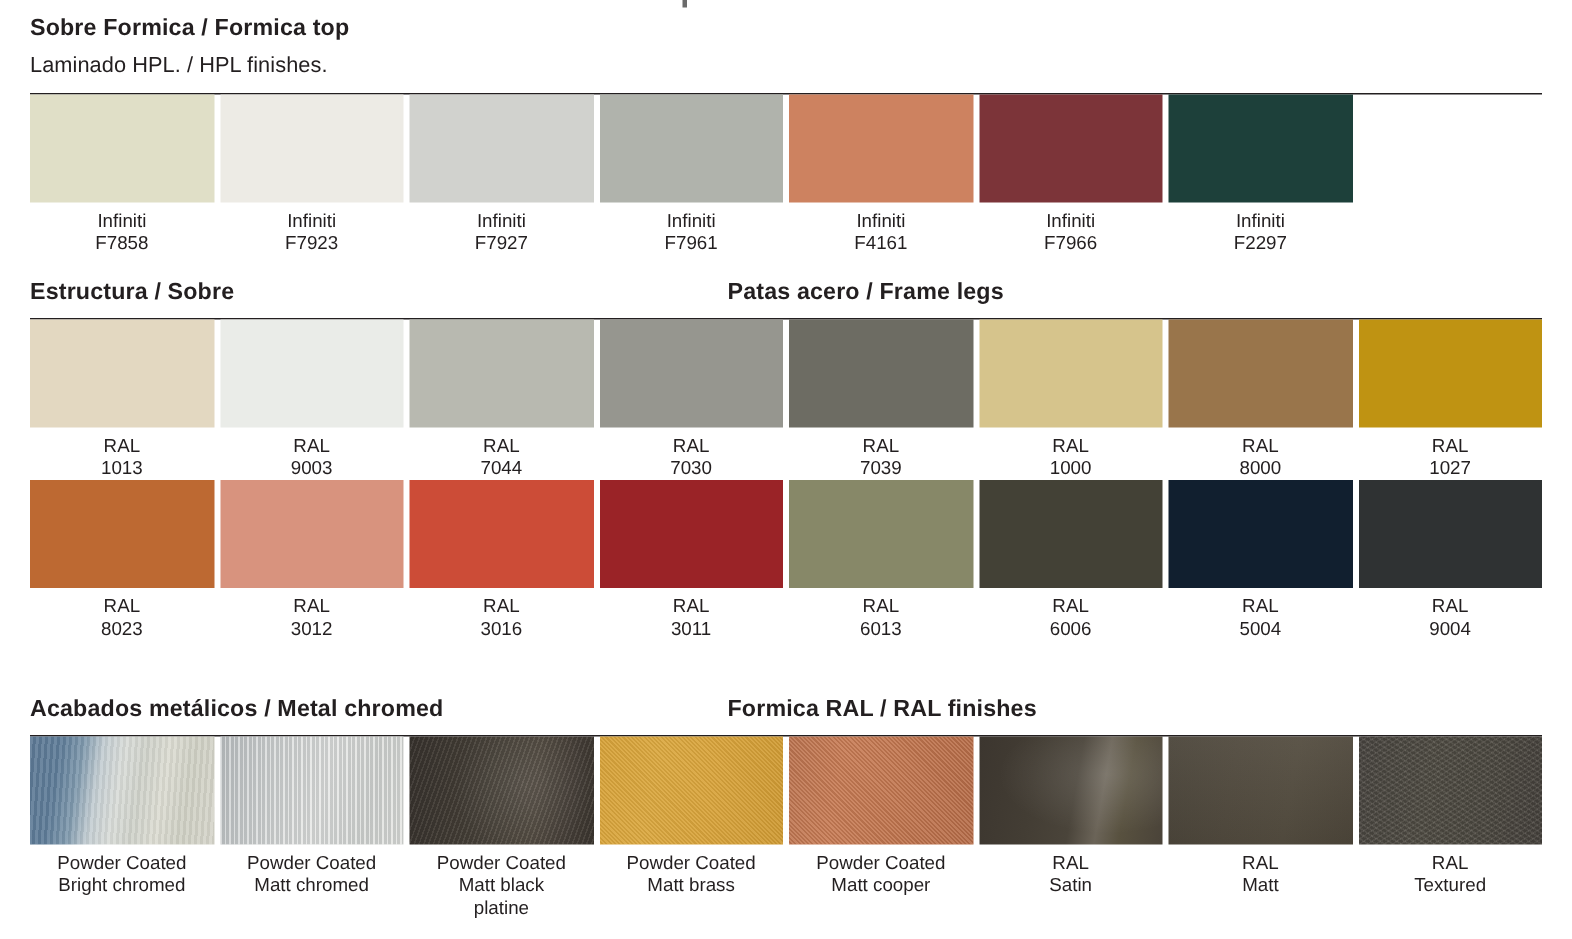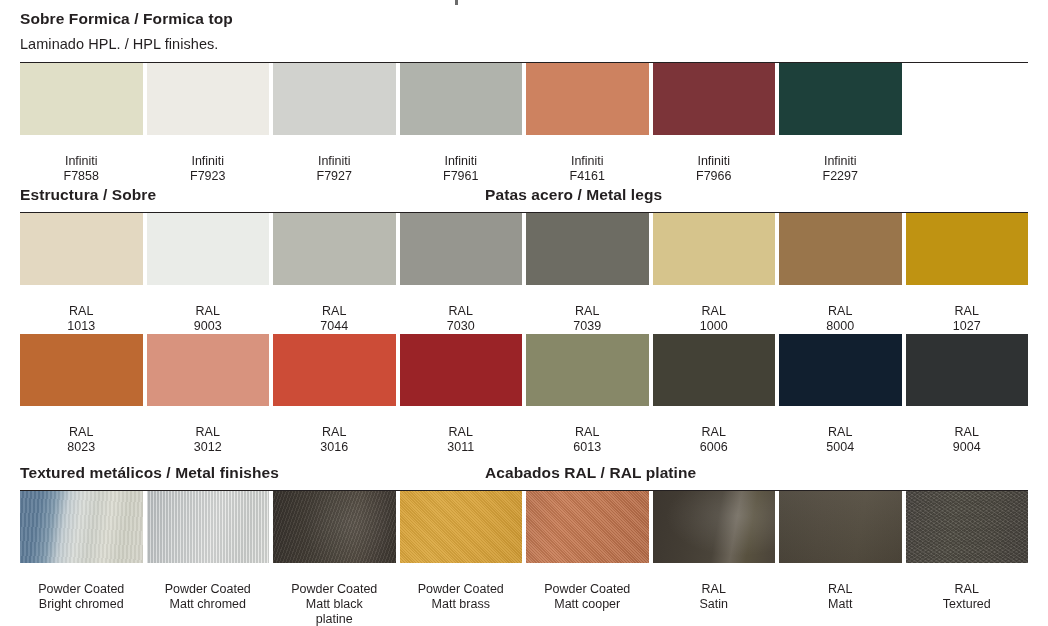--- a/index.html
+++ b/index.html
@@ -82,21 +82,21 @@
     width: 100%;
     height: 72px;
     display: block;
   }
 
   .swatch-label {
     text-align: center;
     font-size: 12.5px;
     line-height: 15px;
     color: #231f20;
-    padding-top: 19px;
+    padding-top: 5px;
     white-space: pre-line;
   }
 
   
   #sec-formica  { top: 10px; }
   #sec-frame    { top: 186px; }
   #sec-finishes { top: 464px; }
 
   .sub-rule-gap { height: 10px; }
 
@@ -233,21 +233,21 @@
         </div>
         <div class="swatch-cell">
           <div class="swatch-chip" style="background: transparent;"></div>
         </div>
       </div>
   </div>
 
   <div class="section" id="sec-frame">
     <div class="head-row">
       <div class="head-title left">Estructura / Sobre</div>
-      <div class="head-title right">Patas acero / Metal legs</div>
+      <div class="head-title right">Patas acero / Frame legs</div>
     </div>
     <div class="rule"></div>
     <div class="swatch-row" id="row-frame-0">
         <div class="swatch-cell">
           <div class="swatch-chip" style="background: rgb(227, 216, 193);"></div>
           <div class="swatch-label">RAL
 1013</div>
         </div>
         <div class="swatch-cell">
           <div class="swatch-chip" style="background: rgb(234, 236, 232);"></div>
@@ -324,22 +324,22 @@
         <div class="swatch-cell">
           <div class="swatch-chip" style="background: rgb(47, 50, 51);"></div>
           <div class="swatch-label">RAL
 9004</div>
         </div>
       </div>
   </div>
 
   <div class="section" id="sec-finishes">
     <div class="head-row">
-      <div class="head-title left">Textured metálicos / Metal finishes</div>
-      <div class="head-title right">Acabados RAL / RAL platine</div>
+      <div class="head-title left">Acabados metálicos / Metal chromed</div>
+      <div class="head-title right">Formica RAL / RAL finishes</div>
     </div>
     <div class="rule"></div>
     <div class="swatch-row" id="row-finishes-0">
         <div class="swatch-cell">
           <div class="swatch-chip tex tex-bright-chrome"></div>
           <div class="swatch-label">Powder Coated
 Bright chromed</div>
         </div>
         <div class="swatch-cell">
           <div class="swatch-chip tex tex-matt-chrome"></div>

